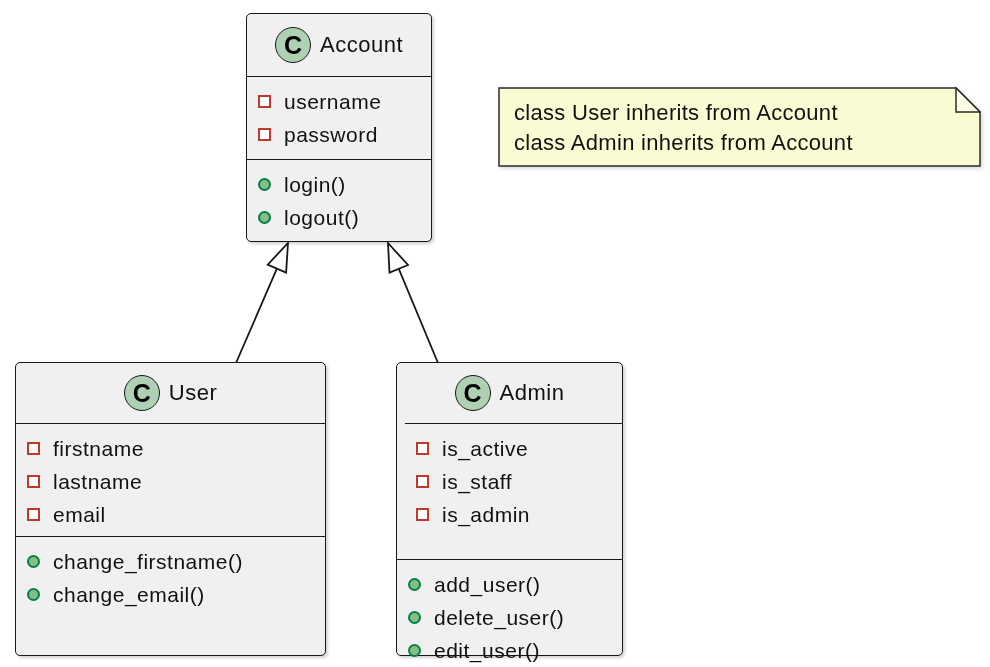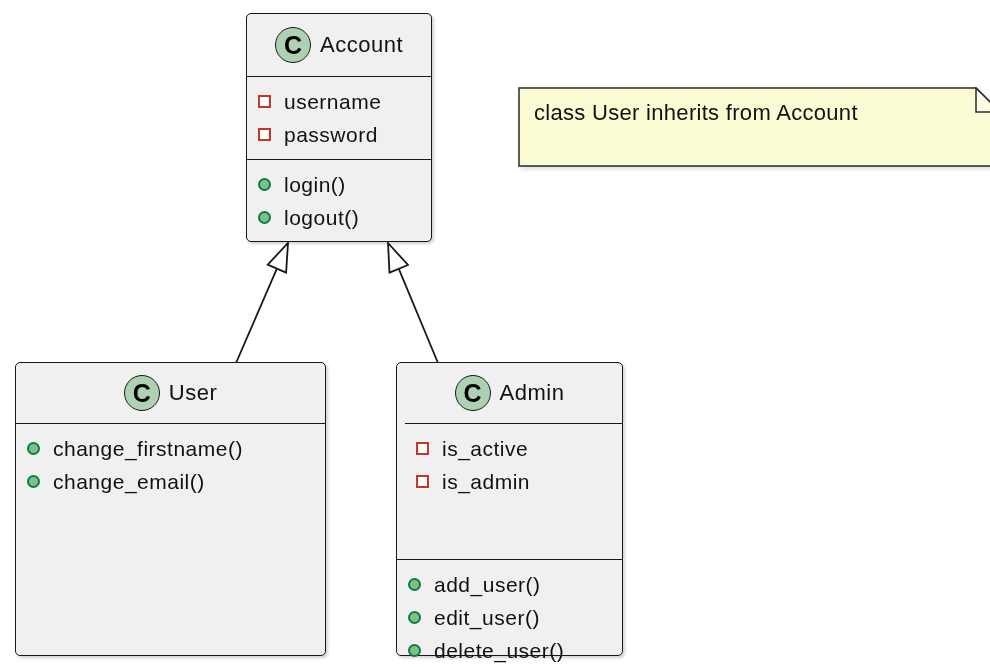--- a/index.html
+++ b/index.html
@@ -96,21 +96,20 @@
     border-radius: 50%;
   }
 
   
   .note {
     position: absolute;
     left: 498px; top: 87px;
     width: 416px; height: 80px;
     z-index: 2;
     filter: drop-shadow(2px 2px 2px rgba(0,0,0,0.15));
-    margin-left: 20px;
   }
   .note svg { position: absolute; left: 0; top: 0; }
   .note-text {
     position: absolute;
     left: 16px; top: 11px;
     font-size: 22px;
     letter-spacing: 0.3px;
     line-height: 30px;
     color: #111;
     white-space: nowrap;
@@ -157,20 +156,34 @@
         <span>logout()</span>
       </div>
     </div>
   </div>
 
   <div class="class-box user">
     <div class="class-header">
       <div class="class-icon">C</div>
       <div class="class-name">User</div>
     </div>
+    <div class="class-section" style="height:113px;">
+      <div class="member-row">
+        <span class="bullet square"></span>
+        <span>firstname</span>
+      </div>
+      <div class="member-row">
+        <span class="bullet square"></span>
+        <span>lastname</span>
+      </div>
+      <div class="member-row">
+        <span class="bullet square"></span>
+        <span>email</span>
+      </div>
+    </div>
     <div class="class-section" style="height:119px;">
       <div class="member-row">
         <span class="bullet circle"></span>
         <span>change_firstname()</span>
       </div>
       <div class="member-row">
         <span class="bullet circle"></span>
         <span>change_email()</span>
       </div>
     </div>
@@ -181,42 +194,47 @@
       <div class="class-icon">C</div>
       <div class="class-name">Admin</div>
     </div>
     <div class="class-section" style="height:113px;margin-left:8px;">
       <div class="member-row">
         <span class="bullet square"></span>
         <span>is_active</span>
       </div>
       <div class="member-row">
         <span class="bullet square"></span>
+        <span>is_staff</span>
+      </div>
+      <div class="member-row">
+        <span class="bullet square"></span>
         <span>is_admin</span>
       </div>
     </div>
     <div class="class-section" style="height:119px;margin-top:23px;">
       <div class="member-row">
         <span class="bullet circle"></span>
         <span>add_user()</span>
       </div>
       <div class="member-row">
         <span class="bullet circle"></span>
+        <span>delete_user()</span>
+      </div>
+      <div class="member-row">
+        <span class="bullet circle"></span>
         <span>edit_user()</span>
-      </div>
-      <div class="member-row">
-        <span class="bullet circle"></span>
-        <span>delete_user()</span>
       </div>
     </div>
   </div>
 
   <div class="note">
     <svg width="483" height="80" viewBox="0 0 483 80">
       <path d="M1,1 H458 L482,25 V79 H1 Z" style="fill: var(--note-fill, #FBFBD3);" stroke="#2B2B2B" stroke-width="1.5"></path>
       <path d="M458,1 V25 H482 Z" fill="#FDFDE6" stroke="#2B2B2B" stroke-width="1.5"></path>
     </svg>
     <div class="note-text">
       <div>class User inherits from Account</div>
+      <div>class Admin inherits from Account</div>
     </div>
   </div>
 
 </div>
 
 </body></html>

